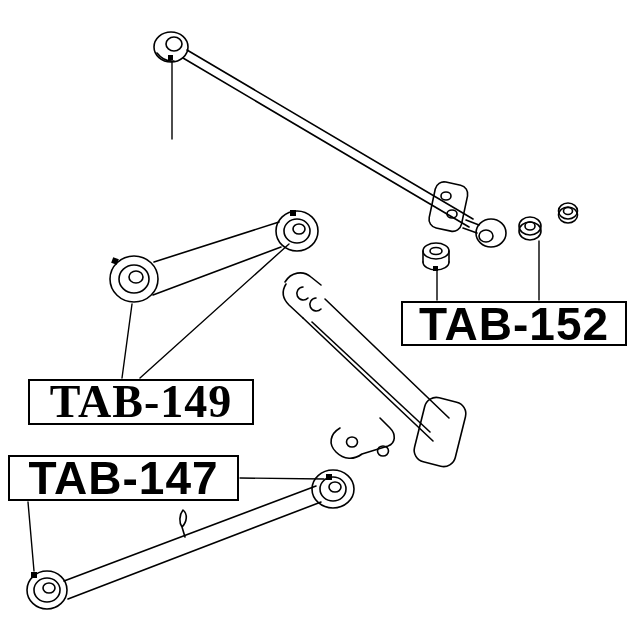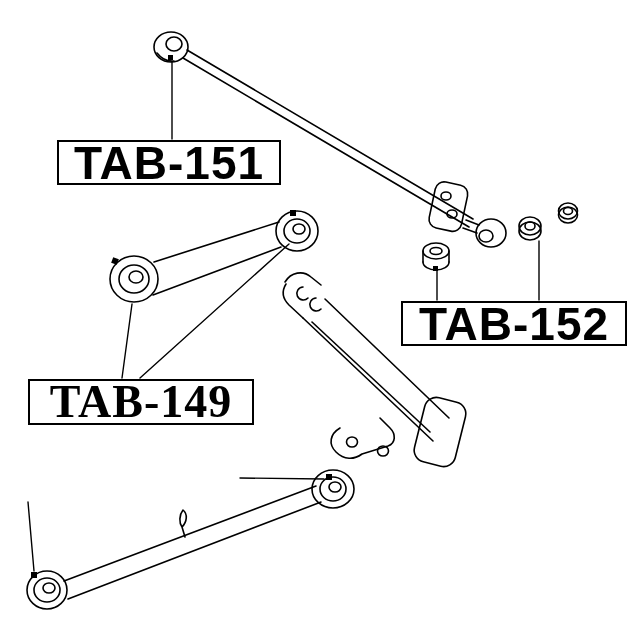--- a/index.html
+++ b/index.html
@@ -115,20 +115,20 @@
         <line x1="539" y1="241" x2="539" y2="300"></line>
         <line x1="122" y1="378" x2="132" y2="304"></line>
         <line x1="140" y1="378" x2="289" y2="244"></line>
         <line x1="28" y1="502" x2="34" y2="571"></line>
         <line x1="240" y1="478" x2="324" y2="479"></line>
       </g>
 
     </g>
   </svg>
 
-  <div class="part-label lbl-151">TAB-151</div>
 
   <div class="part-label lbl-152">TAB-152</div>
 
   <div class="part-label lbl-149">TAB-149</div>
 
+  <div class="part-label lbl-147">TAB-147</div>
 
 </div>
 
 </body></html>

